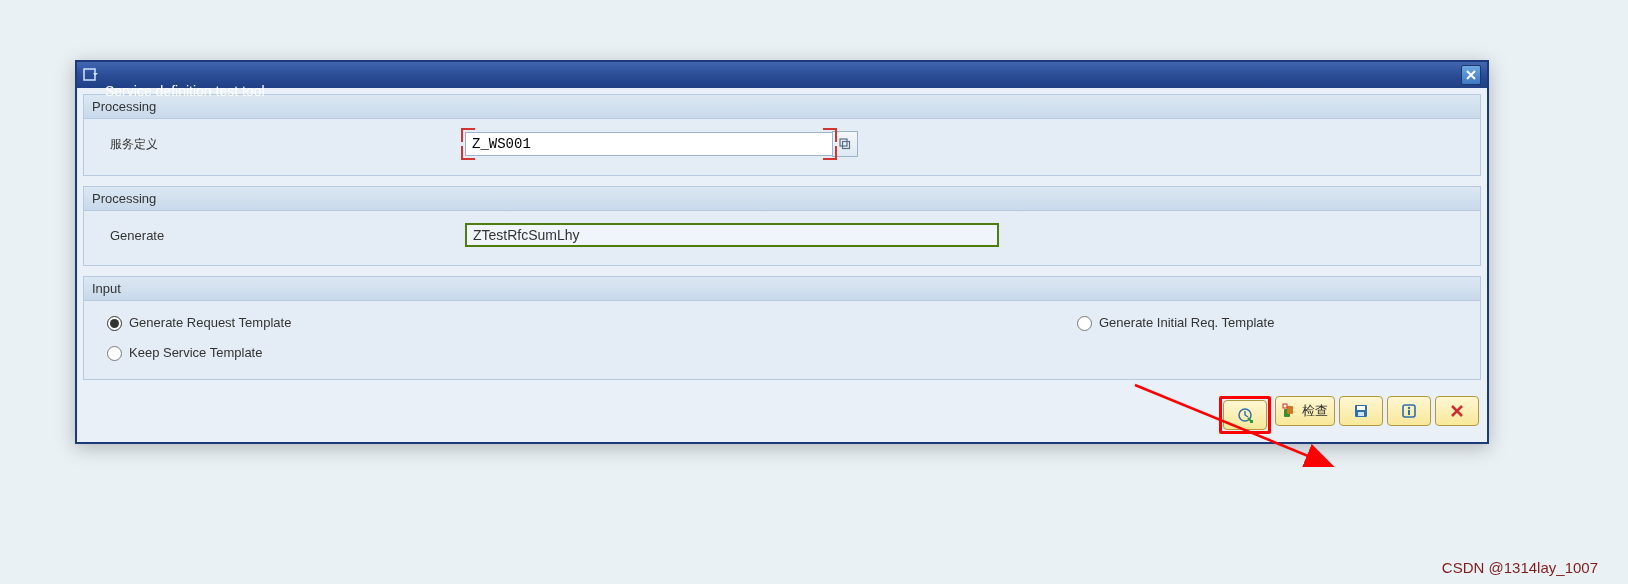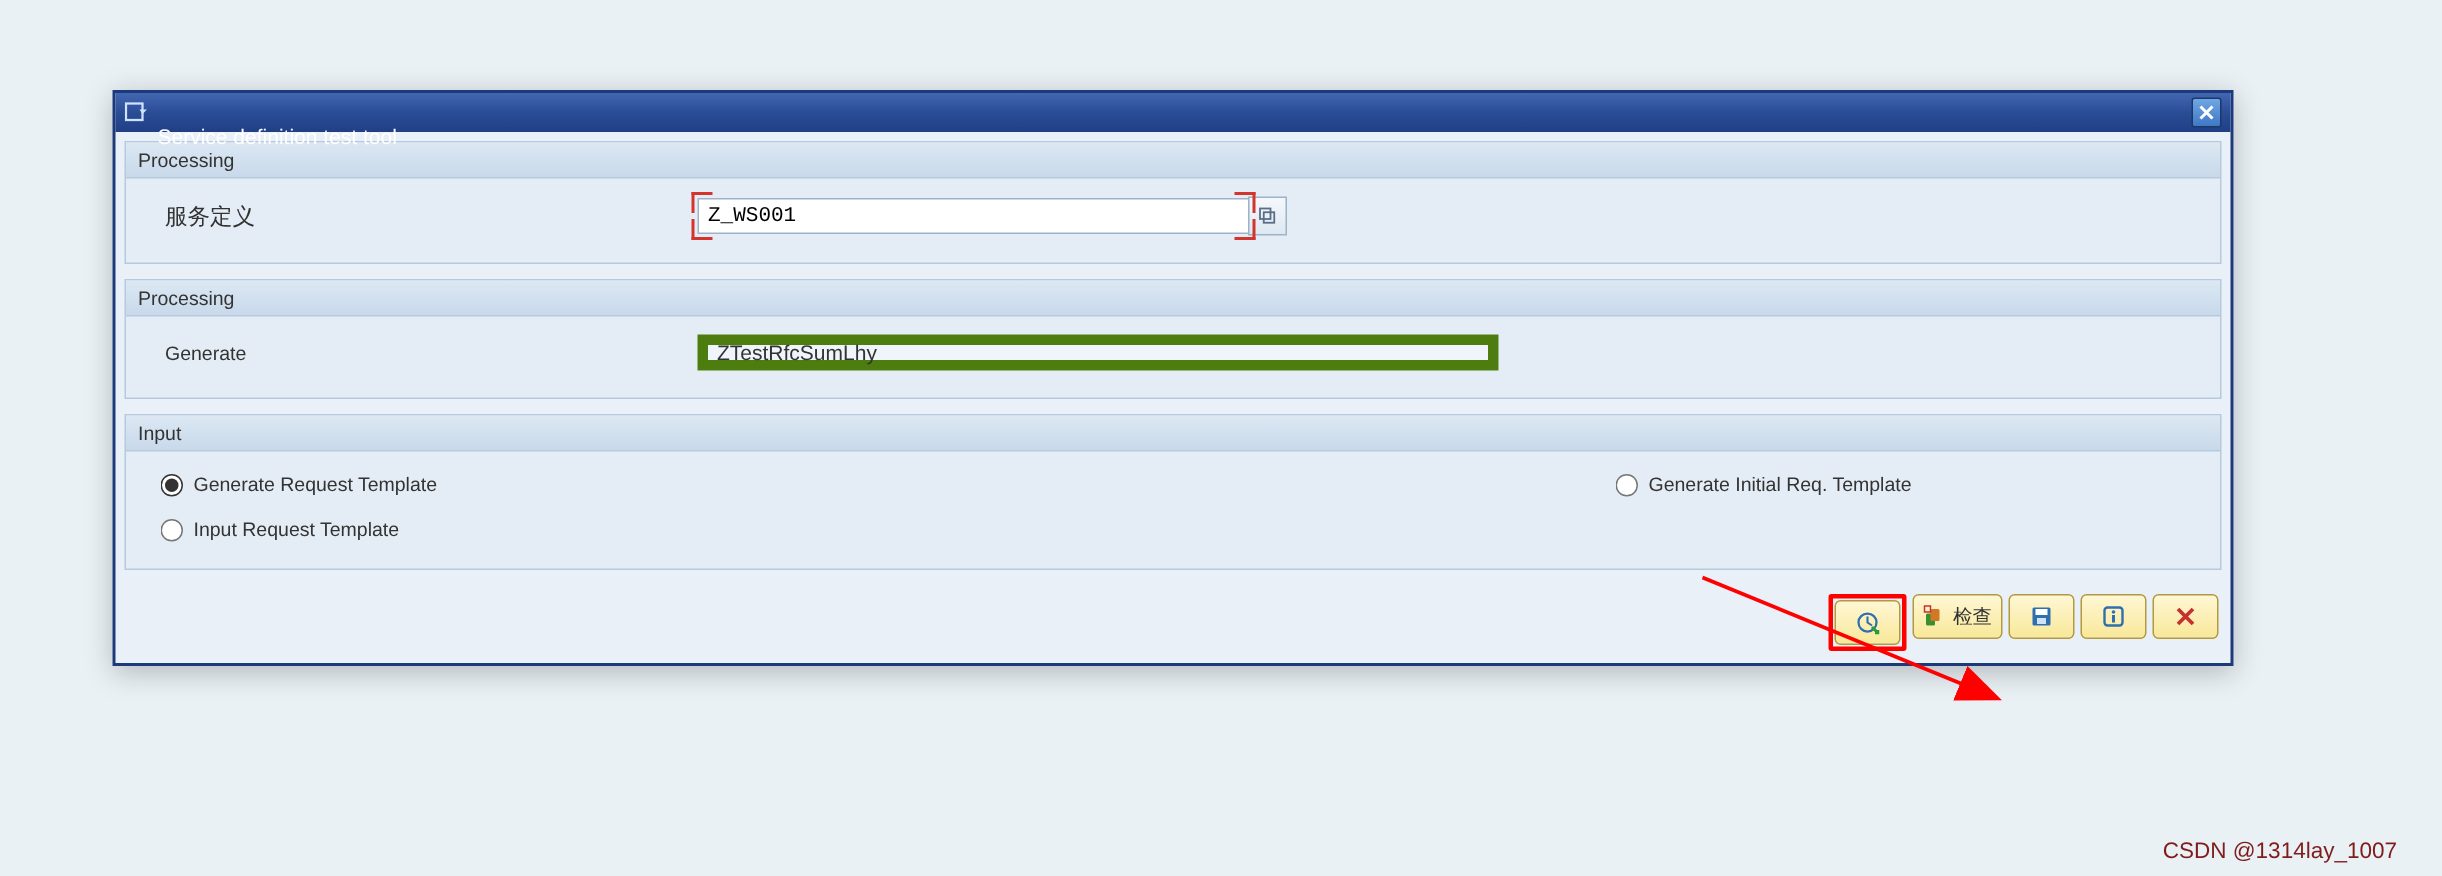--- a/index.html
+++ b/index.html
@@ -119,21 +119,21 @@
   height: 24px;
   border: 1px solid #9db3c9;
   background: #fff;
   padding: 0 6px;
   font-size: 14px;
   font-family: "Courier New", monospace;
   box-sizing: border-box;
 }
 
 .readonly {
-  border: 7px solid #4d7c0f;
+  border: 2px solid #4d7c0f;
   background: #eff5fa;
   height: 24px;
   padding: 0 6px;
   font-size: 14px;
   display: flex;
   align-items: center;
   box-sizing: border-box;
 }
 
 .search-help {
@@ -231,21 +231,21 @@
       </svg>
     </div>
   </div>
 
   <div class="dialog-body">
 
     <div class="groupbox">
       <div class="group-header">Processing</div>
       <div class="group-content">
         <div class="row">
-          <div class="label" style="font-family:SimSun,serif;font-size:15px;">服务定义</div>
+          <div class="label" style="font-family:SimSun,serif;font-size:12px;">服务定义</div>
           <div class="input-wrap">
             <span class="input-highlight">
               <span class="corner-bl"></span><span class="corner-tr"></span>
               <input type="text" class="inp" style="width: 368px;" value="Z_WS001">
             </span>
             <div class="search-help">
               <svg viewBox="0 0 12 12">
                 <rect x="1" y="1" width="7" height="7" fill="none" stroke="#5b6d87" stroke-width="1.2"></rect>
                 <rect x="3.5" y="3.5" width="7" height="7" fill="none" stroke="#5b6d87" stroke-width="1.2"></rect>
               </svg>
@@ -275,21 +275,21 @@
               <label for="r1">Generate Request Template</label>
             </div>
             <div class="radio-opt">
               <input type="radio" name="tmpl" id="r2" style="">
               <label for="r2">Generate Initial Req. Template</label>
             </div>
           </div>
           <div class="radio-row">
             <div class="radio-opt">
               <input type="radio" name="tmpl" id="r3" style="">
-              <label for="r3">Input Request Template</label>
+              <label for="r3">Keep Service Template</label>
             </div>
           </div>
         </div>
       </div>
     </div>
 
   </div>
 
   <div class="footer">
     <div class="red-box">

